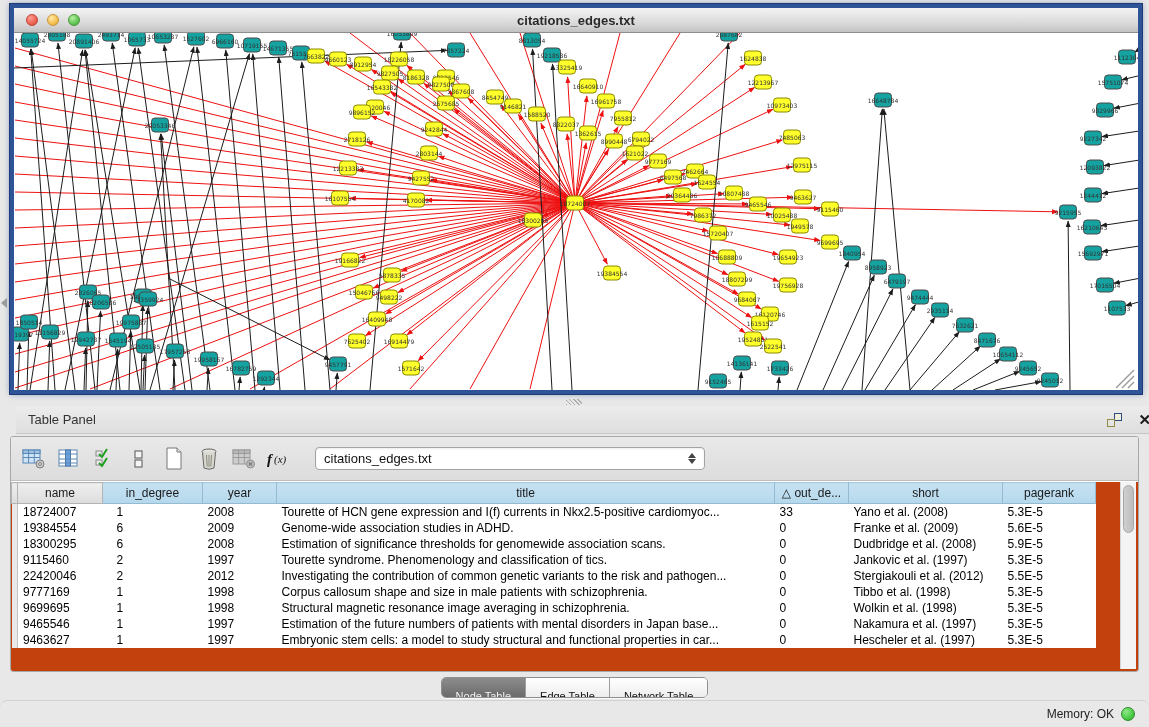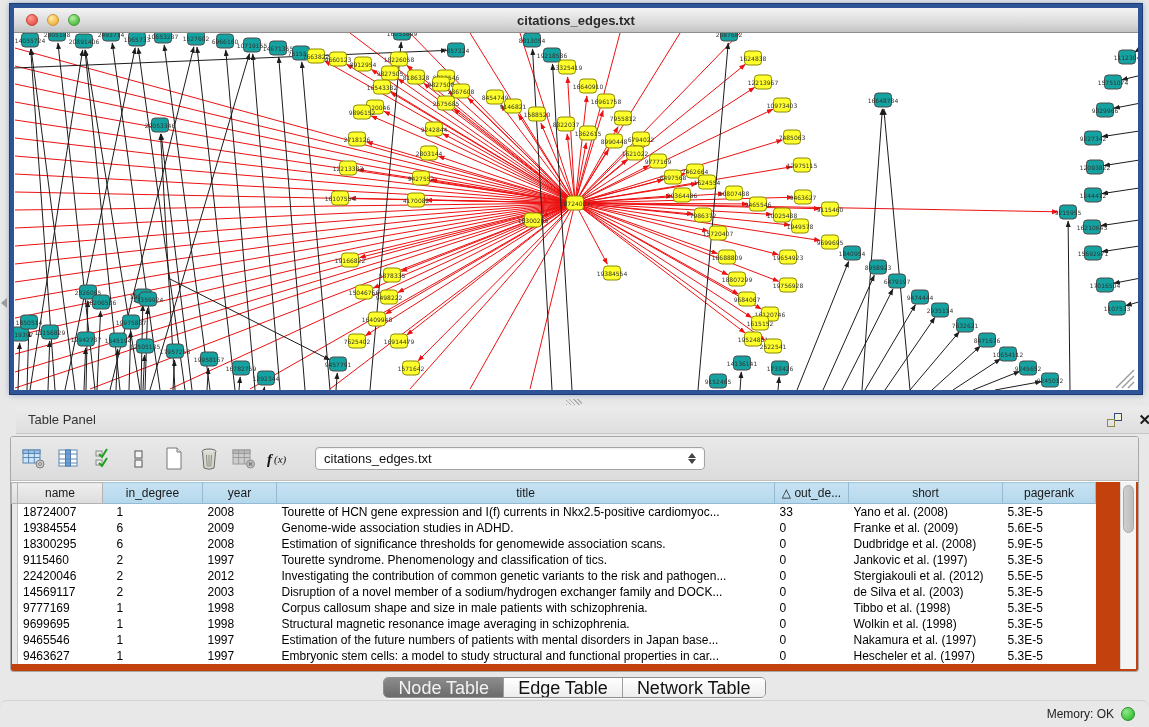--- a/index.html
+++ b/index.html
@@ -113,21 +113,21 @@
   #table-tabs {
     position:absolute; left:0; top:674px; width:1149px; height:26px;
     display:flex; align-items:center; justify-content:center;
   }
   #seg-control {
     display:inline-flex; border:1px solid #8F8F8F; border-radius:5px; overflow:hidden;
     box-shadow:0 1px 1px rgba(255,255,255,.8), inset 0 1px 0 rgba(255,255,255,.5);
     height:21px;
   }
   .seg-btn {
-    padding:0 14px; font-size:18px; line-height:20px; color:#111;
+    padding:8px 14px; font-size:11px; line-height:20px; color:#111;
     background:linear-gradient(#FFFFFF,#EDEDED); border-right:1px solid #9E9E9E; cursor:default;
   }
   .seg-btn:last-child { border-right:none; }
   .seg-btn.active { background:linear-gradient(#8C8C8C,#6B6B6B); color:#F3F3F3; }
 
   
   #status-bar {
     position:absolute; left:0; top:700px; width:1149px; height:27px;
     border-top:1px solid #D2D2D2;
     display:flex; align-items:center; justify-content:flex-end; gap:7px; padding-right:14px;border-radius:7px;
@@ -754,30 +754,20 @@
             <td>22420046</td>
             <td class="indeg">2</td>
             <td>2012</td>
             <td>Investigating the contribution of common genetic variants to the risk and pathogen...</td>
             <td>0</td>
             <td>Stergiakouli et al. (2012)</td>
             <td>5.5E-5</td>
           </tr>
           <tr>
             <td class="gutter"></td>
-            <td>14569117</td>
-            <td class="indeg">2</td>
-            <td>2003</td>
-            <td>Disruption of a novel member of a sodium/hydrogen exchanger family and DOCK...</td>
-            <td>0</td>
-            <td>de Silva et al. (2003)</td>
-            <td>5.3E-5</td>
-          </tr>
-          <tr>
-            <td class="gutter"></td>
             <td>9777169</td>
             <td class="indeg">1</td>
             <td>1998</td>
             <td>Corpus callosum shape and size in male patients with schizophrenia.</td>
             <td>0</td>
             <td>Tibbo et al. (1998)</td>
             <td>5.3E-5</td>
           </tr>
           <tr>
             <td class="gutter"></td>

